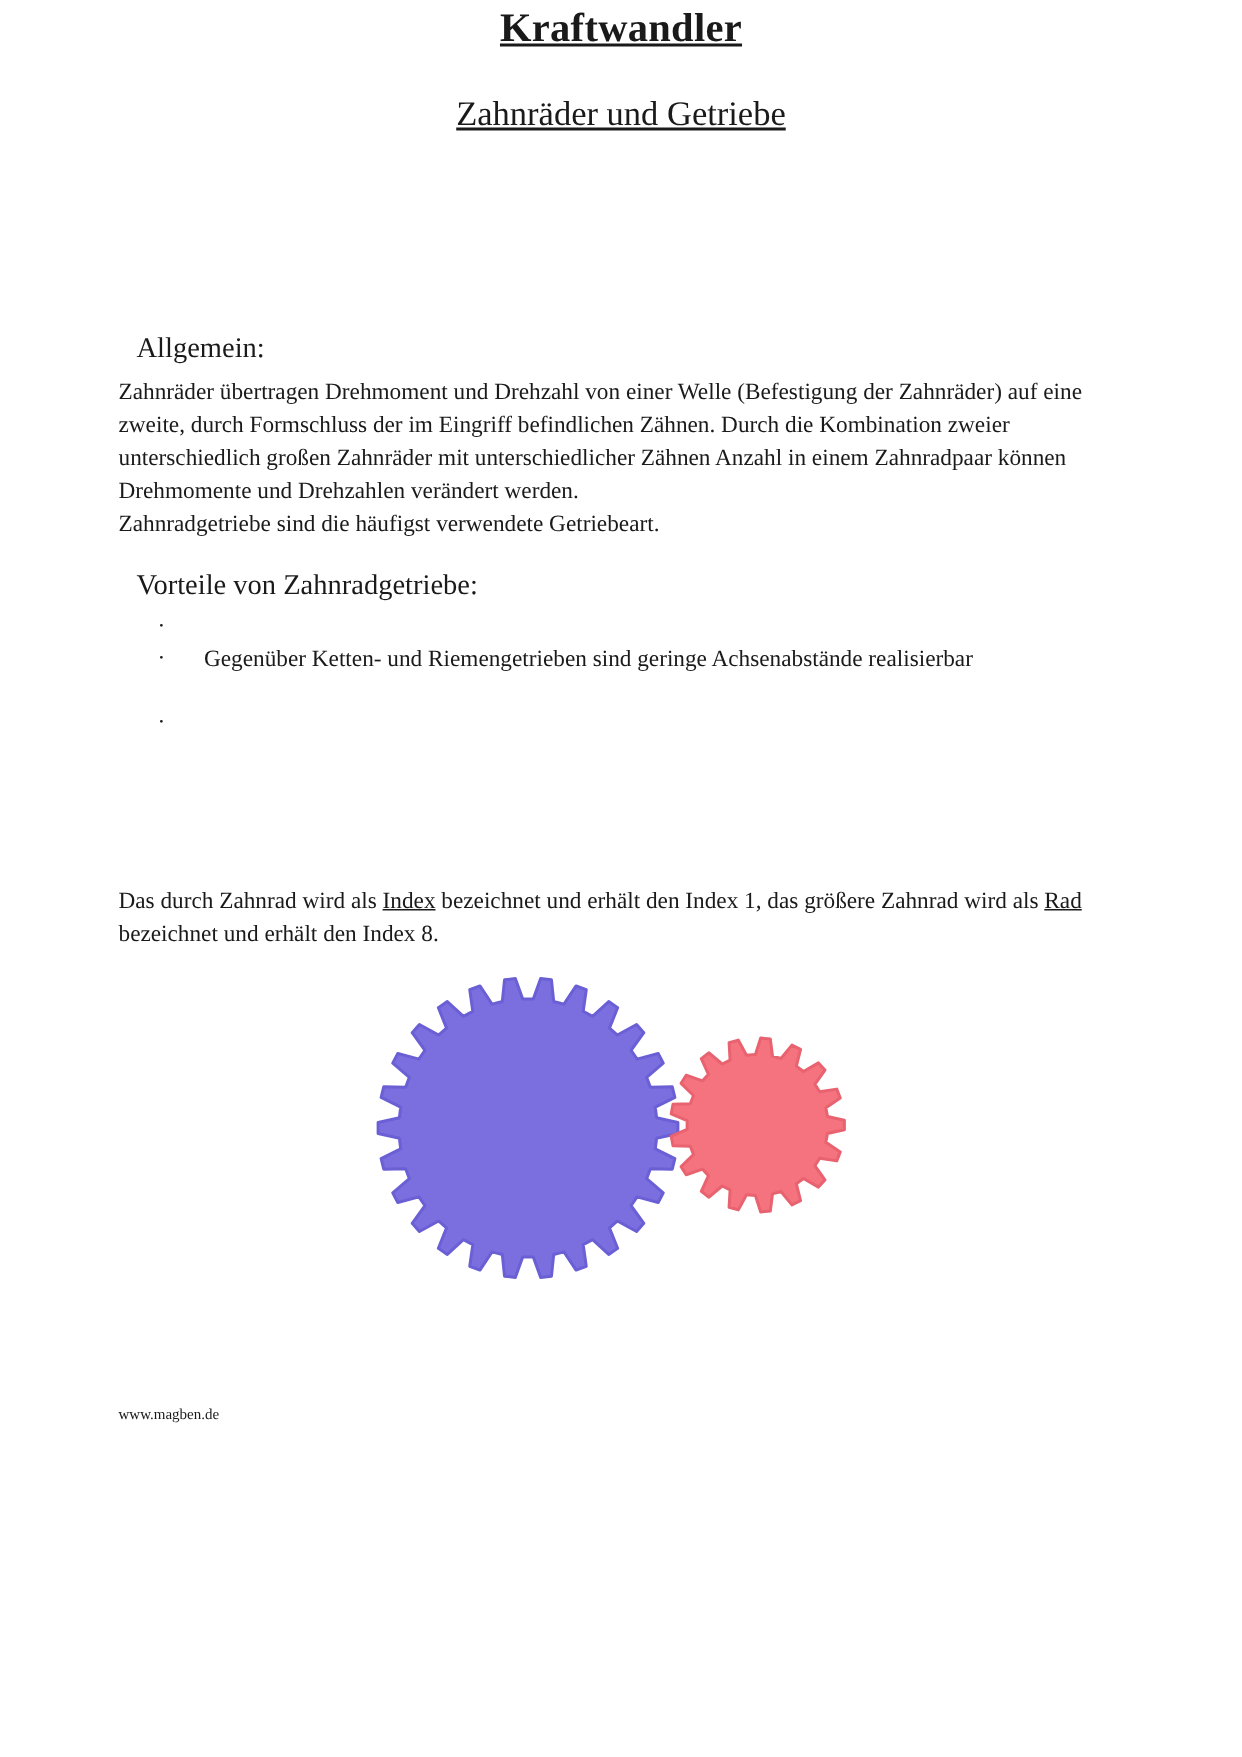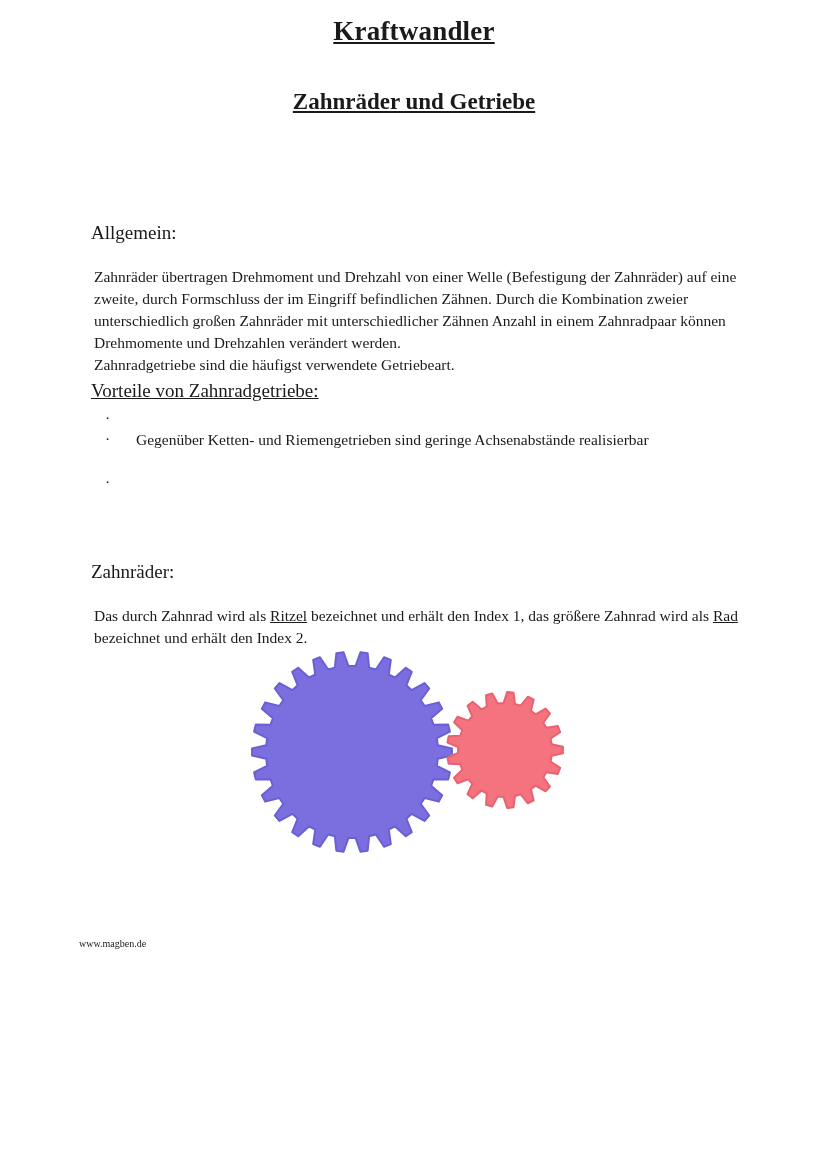--- a/index.html
+++ b/index.html
@@ -20,59 +20,58 @@
     left: 0; top: 0;
     width: 828px;
     height: 1171px;
     background: #ffffff;
   }
   .doc-title {
     text-align: center;
     font-size: 27px;
     font-weight: bold;
     text-decoration: underline;
-    margin: 16px;
+    margin: 3px;
     letter-spacing: 0.2px;
   }
   .doc-subtitle {
     text-align: center;
     font-size: 23px;
-    font-weight: bold;
+    font-weight: normal;
     text-decoration: underline;
     margin: 0;
     padding-top: 26px;
   }
   .section-heading {
     font-size: 19px;
     margin: 12px;
     font-weight: normal;
   }
   .body-text {
     font-size: 15.5px;
     line-height: 1.42;
-    margin: 15px;
+    margin: 0;
   }
   .sec-allgemein {
     position: absolute;
     left: 79px;
     top: 210px;
     width: 680px;
   }
   .para-allgemein {
     position: absolute;
     left: 79px;
     top: 251px;
     width: 672px;
   }
   .sec-vorteile {
     position: absolute;
     left: 79px;
     top: 368px;
     width: 680px;
-    text-decoration: underline;
   }
   .bullet-list {
     position: absolute;
     left: 79px;
     top: 408px;
     width: 690px;
     margin: 0;
     padding: 0;
     list-style: none;
   }
@@ -139,24 +138,23 @@
     </li>
     <li>
       <span class="dot">·</span>
       <span>Gegenüber Ketten- und Riemengetrieben sind geringe Achsenabstände realisierbar</span>
     </li>
     <li>
       <span class="dot">·</span>
     </li>
   </ul>
 
-  <div class="section-heading sec-zahnraeder">Zahnräder:</div>
 
   <div class="body-text para-zahnraeder">
-    <span>Das durch Zahnrad wird als </span><u class="ul">Ritzel</u><span> bezeichnet und erhält den Index 1,  das größere Zahnrad wird als </span><u class="ul">Rad</u><span> bezeichnet und erhält den Index 2.</span>
+    <span>Das durch Zahnrad wird als </span><u class="ul">Index</u><span> bezeichnet und erhält den Index 1,  das größere Zahnrad wird als </span><u class="ul">Rad</u><span> bezeichnet und erhält den Index 8.</span>
   </div>
 
   <div class="gears">
     <svg width="330" height="230" viewBox="0 0 330 230" xmlns="http://www.w3.org/2000/svg">
       <g id="big-gear-group">
           <path d="M 201.93 108.38 L 201.93 115.62 L 187.73 118.85 L 186.88 125.86 L 199.90 132.40 L 198.16 139.43 L 183.60 139.17 L 181.09 145.77 L 192.17 155.23 L 188.80 161.65 L 174.72 157.91 L 170.71 163.72 L 179.21 175.56 L 174.40 180.98 L 161.62 173.98 L 156.34 178.66 L 161.75 192.19 L 155.79 196.30 L 145.06 186.44 L 138.80 189.73 L 140.83 204.16 L 134.05 206.73 L 125.99 194.59 L 119.13 196.28 L 117.64 210.77 L 110.45 211.64 L 105.53 197.93 L 98.47 197.93 L 93.55 211.64 L 86.36 210.77 L 84.87 196.28 L 78.01 194.59 L 69.95 206.73 L 63.17 204.16 L 65.20 189.73 L 58.94 186.44 L 48.21 196.30 L 42.25 192.19 L 47.66 178.66 L 42.38 173.98 L 29.60 180.98 L 24.79 175.56 L 33.29 163.72 L 29.28 157.91 L 15.20 161.65 L 11.83 155.23 L 22.91 145.77 L 20.40 139.17 L 5.84 139.43 L 4.10 132.40 L 17.12 125.86 L 16.27 118.85 L 2.07 115.62 L 2.07 108.38 L 16.27 105.15 L 17.12 98.14 L 4.10 91.60 L 5.84 84.57 L 20.40 84.83 L 22.91 78.23 L 11.83 68.77 L 15.20 62.35 L 29.28 66.09 L 33.29 60.28 L 24.79 48.44 L 29.60 43.02 L 42.38 50.02 L 47.66 45.34 L 42.25 31.81 L 48.21 27.70 L 58.94 37.56 L 65.20 34.27 L 63.17 19.84 L 69.95 17.27 L 78.01 29.41 L 84.87 27.72 L 86.36 13.23 L 93.55 12.36 L 98.47 26.07 L 105.53 26.07 L 110.45 12.36 L 117.64 13.23 L 119.13 27.72 L 125.99 29.41 L 134.05 17.27 L 140.83 19.84 L 138.80 34.27 L 145.06 37.56 L 155.79 27.70 L 161.75 31.81 L 156.34 45.34 L 161.62 50.02 L 174.40 43.02 L 179.21 48.44 L 170.71 60.28 L 174.72 66.09 L 188.80 62.35 L 192.17 68.77 L 181.09 78.23 L 183.60 84.83 L 198.16 84.57 L 199.90 91.60 L 186.88 98.14 L 187.73 105.15 Z" fill="#7b6fe0" stroke="#6a5fd4" stroke-width="2" stroke-linejoin="round"></path>
         </g>
       <g id="small-gear-group">
           <path d="M 312.91 106.79 L 312.91 113.21 L 301.65 115.72 L 300.57 121.52 L 310.16 127.92 L 307.84 133.92 L 296.43 132.18 L 293.33 137.20 L 299.96 146.64 L 295.63 151.39 L 285.62 145.65 L 280.91 149.21 L 283.69 160.41 L 277.94 163.27 L 270.68 154.31 L 265.00 155.92 L 263.54 167.37 L 257.14 167.96 L 253.61 156.98 L 247.73 156.43 L 242.24 166.58 L 236.06 164.82 L 236.73 153.31 L 231.45 150.67 L 222.67 158.15 L 217.54 154.28 L 222.32 143.78 L 218.35 139.42 L 207.46 143.22 L 204.07 137.75 L 212.33 129.70 L 210.19 124.19 L 198.67 123.80 L 197.48 117.48 L 208.09 112.95 L 208.09 107.05 L 197.48 102.52 L 198.67 96.20 L 210.19 95.81 L 212.33 90.30 L 204.07 82.25 L 207.46 76.78 L 218.35 80.58 L 222.32 76.22 L 217.54 65.72 L 222.67 61.85 L 231.45 69.33 L 236.73 66.69 L 236.06 55.18 L 242.24 53.42 L 247.73 63.57 L 253.61 63.02 L 257.14 52.04 L 263.54 52.63 L 265.00 64.08 L 270.68 65.69 L 277.94 56.73 L 283.69 59.59 L 280.91 70.79 L 285.62 74.35 L 295.63 68.61 L 299.96 73.36 L 293.33 82.80 L 296.43 87.82 L 307.84 86.08 L 310.16 92.08 L 300.57 98.48 L 301.65 104.28 Z" fill="#f4737f" stroke="#e8626f" stroke-width="2" stroke-linejoin="round"></path>
         </g>

